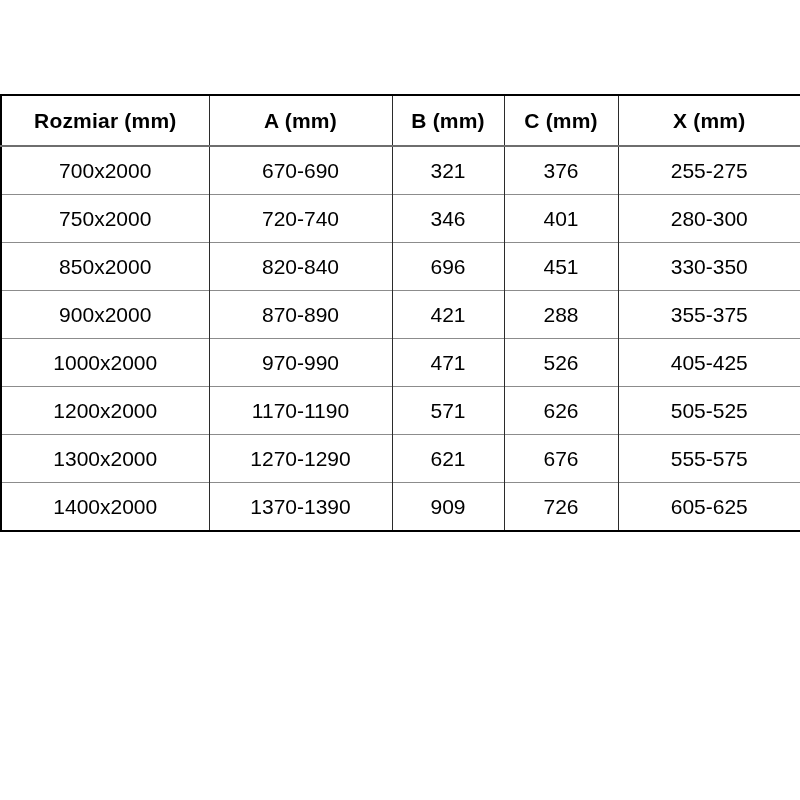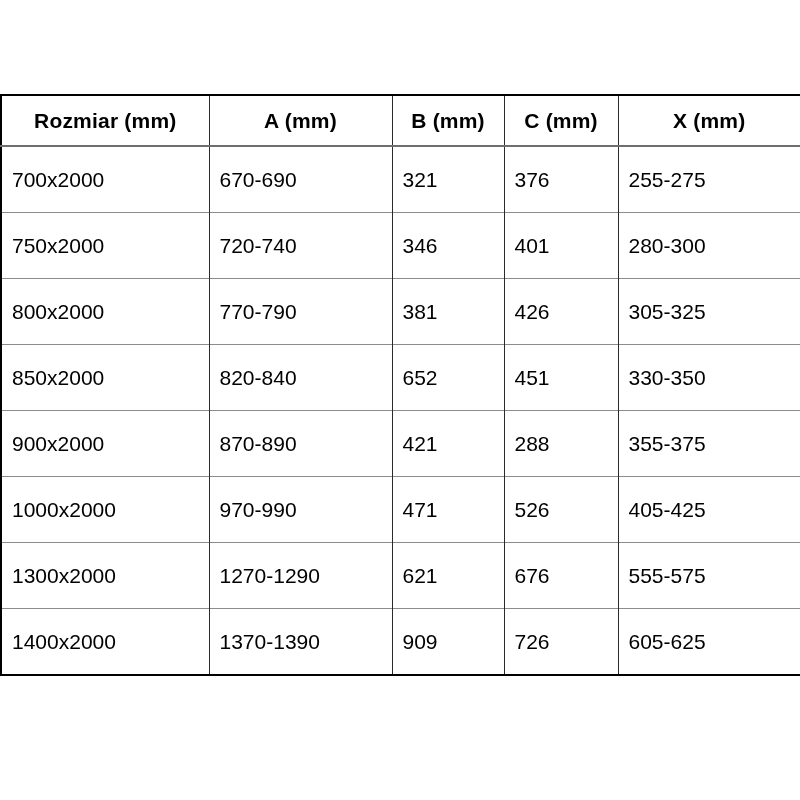--- a/index.html
+++ b/index.html
@@ -41,24 +41,25 @@
     vertical-align: middle;
     border-left: 1px solid #2b2b2b;
     border-bottom: 2px solid #6e6e6e;
     padding: 0;
     letter-spacing: 0.2px;
   }
   table.size-table td {
     height: 45px;
     font-size: 21px;
     font-weight: 400;
+    text-align: center;
     vertical-align: middle;
     border-left: 1px solid #2b2b2b;
     border-top: 1px solid #8c8c8c;
-    padding: 10px;
+    padding: 1px;
   }
   table.size-table th:first-child,
   table.size-table td:first-child {
     border-left: none;
   }
   table.size-table tbody tr:first-child td {
     border-top: none;
   }
 </style>
 </head>
@@ -91,46 +92,46 @@
           <td>255-275</td>
         </tr>
         <tr>
           <td>750x2000</td>
           <td>720-740</td>
           <td>346</td>
           <td>401</td>
           <td>280-300</td>
         </tr>
         <tr>
-          <td>800x2000</td>
-          <td>770-790</td>
-          <td>381</td>
-          <td>426</td>
-          <td>305-325</td>
-        </tr>
-        <tr>
           <td>850x2000</td>
           <td>820-840</td>
-          <td>652</td>
+          <td>696</td>
           <td>451</td>
           <td>330-350</td>
         </tr>
         <tr>
           <td>900x2000</td>
           <td>870-890</td>
           <td>421</td>
           <td>288</td>
           <td>355-375</td>
         </tr>
         <tr>
           <td>1000x2000</td>
           <td>970-990</td>
           <td>471</td>
           <td>526</td>
           <td>405-425</td>
+        </tr>
+        <tr>
+          <td>1200x2000</td>
+          <td>1170-1190</td>
+          <td>571</td>
+          <td>626</td>
+          <td>505-525</td>
         </tr>
         <tr>
           <td>1300x2000</td>
           <td>1270-1290</td>
           <td>621</td>
           <td>676</td>
           <td>555-575</td>
         </tr>
         <tr>
           <td>1400x2000</td>

